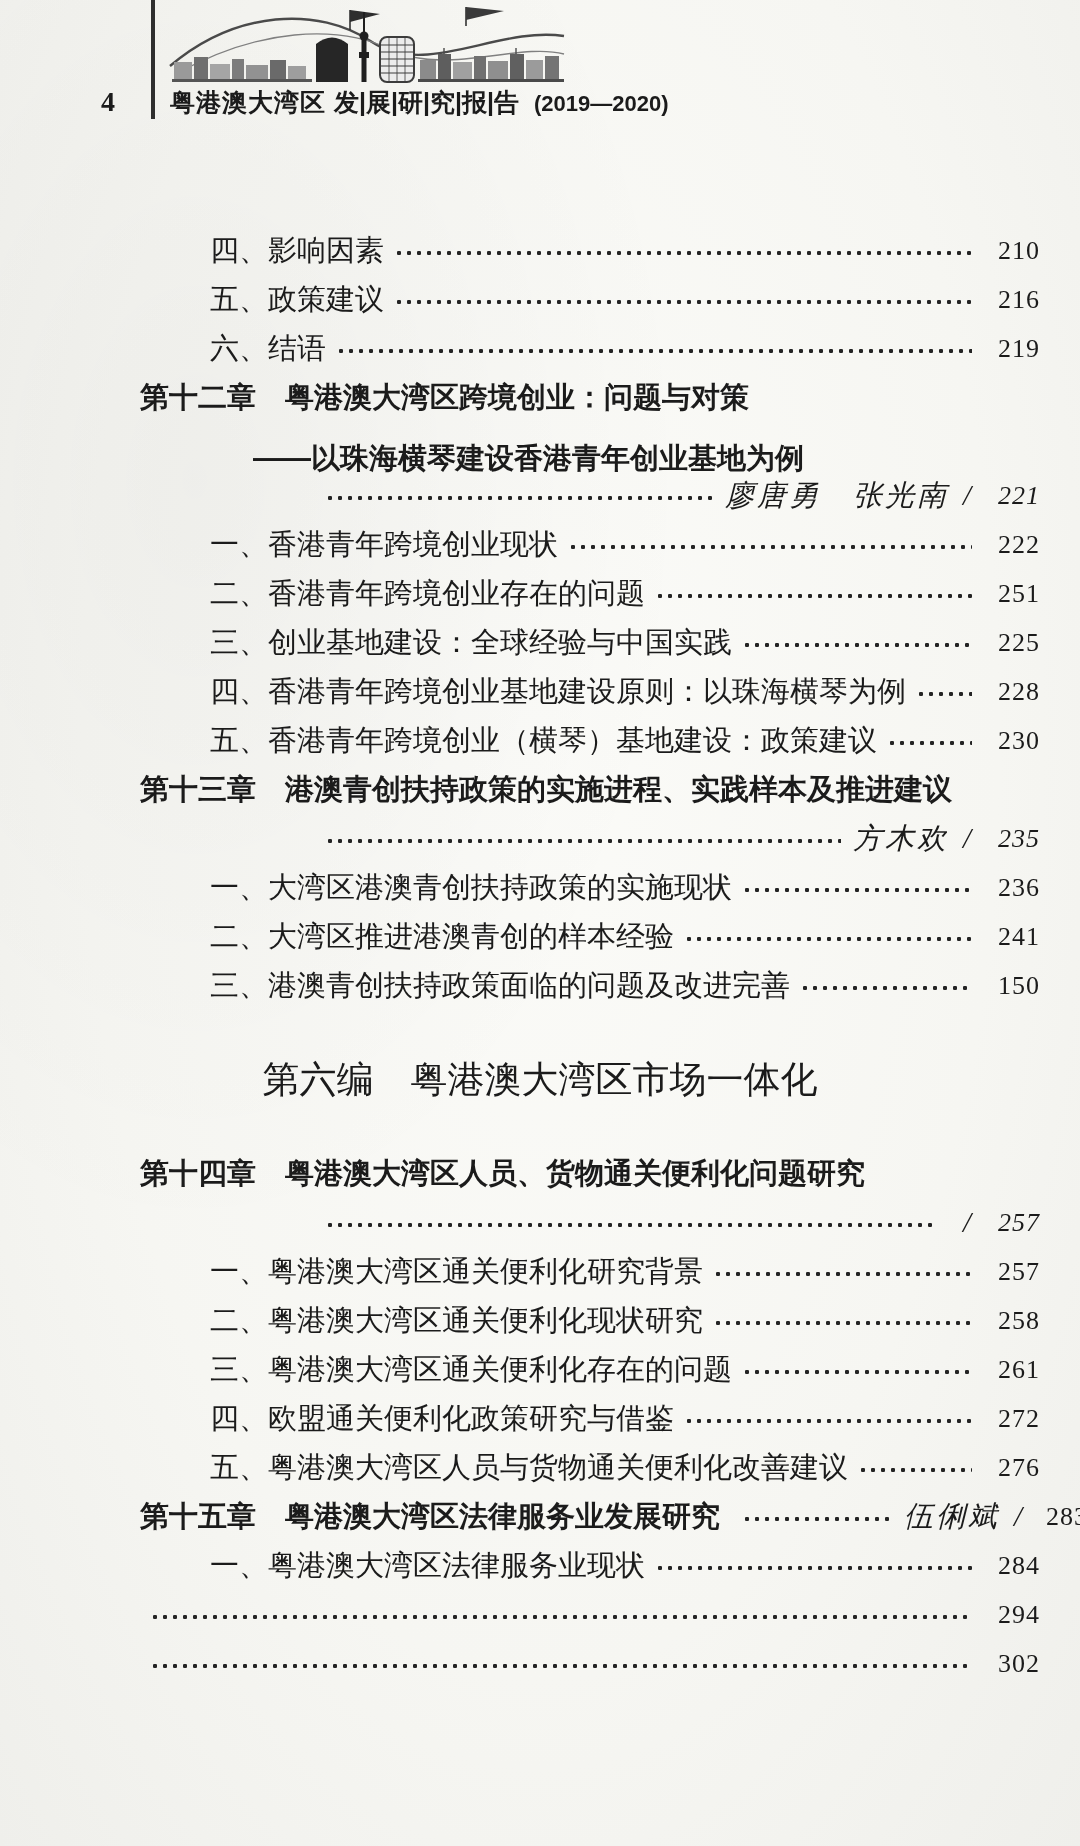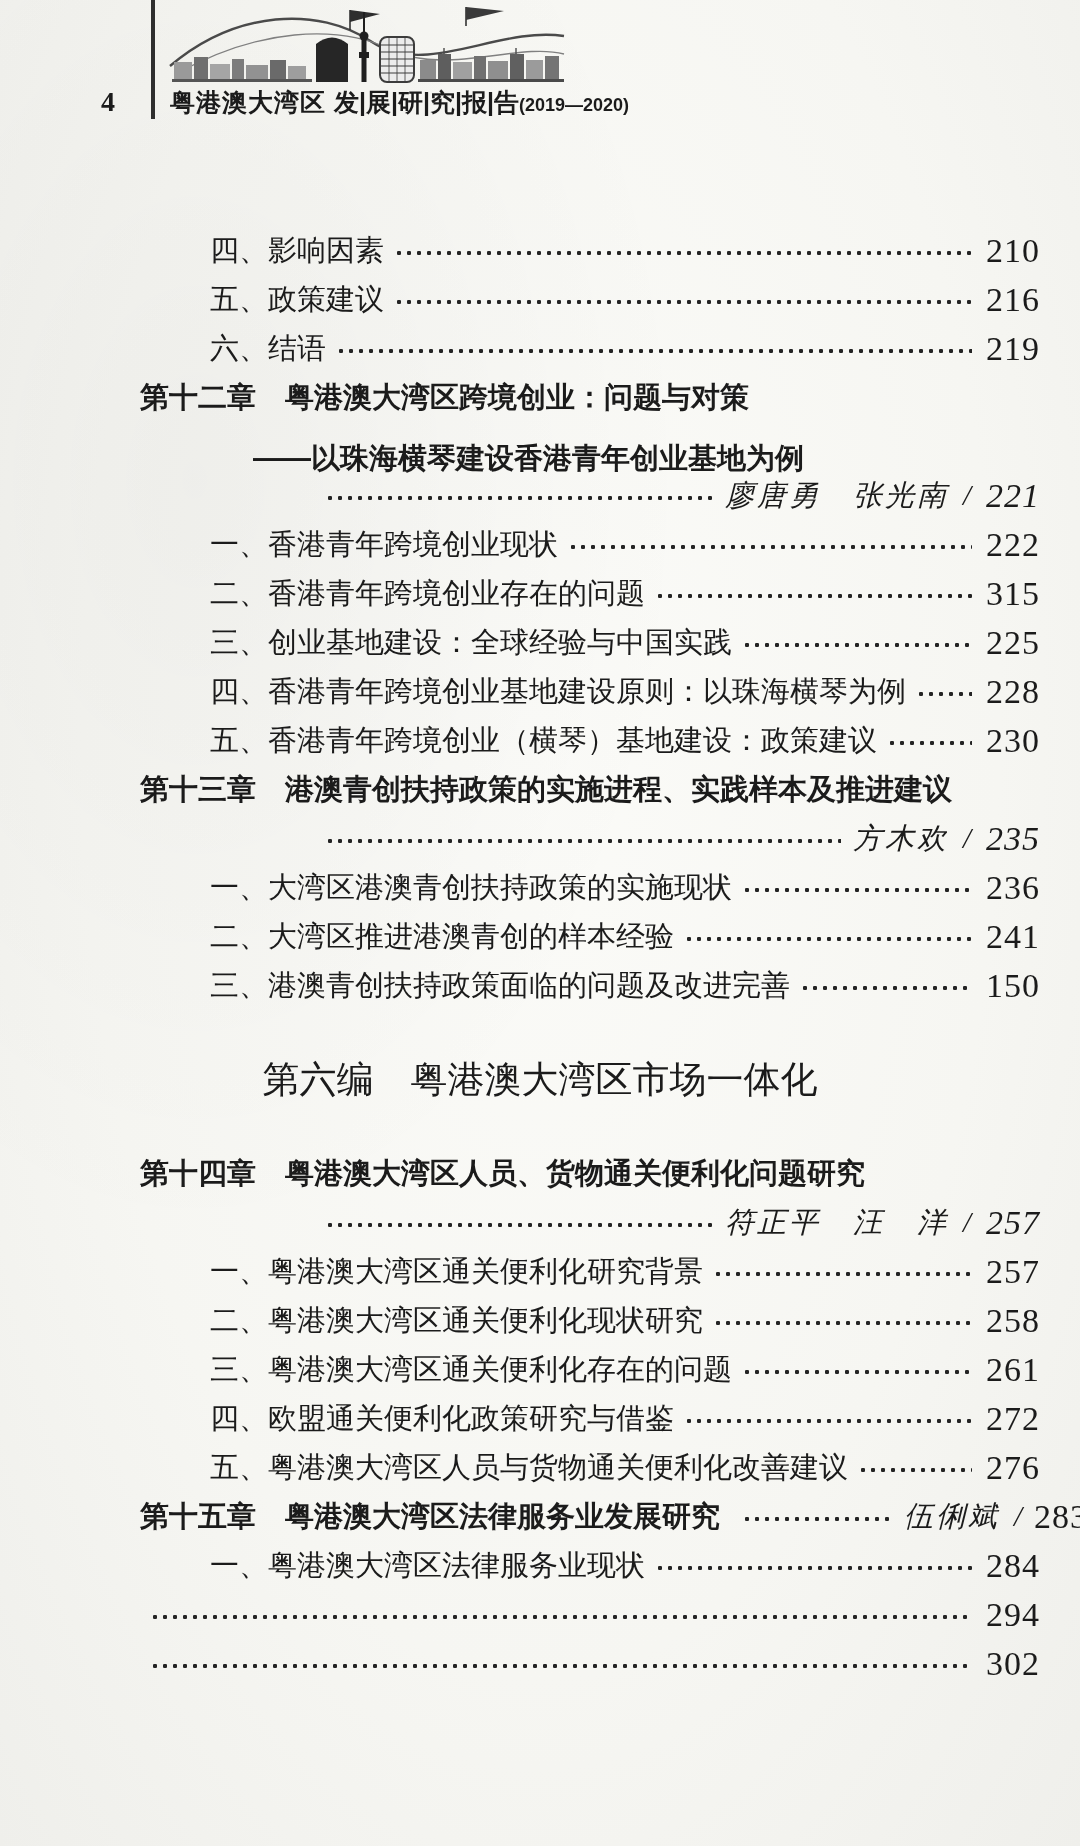--- a/index.html
+++ b/index.html
@@ -29,21 +29,21 @@
     position:absolute;left:166px;top:4px;width:402px;height:86px;
   }
   .hdr-title{
     position:absolute;left:170px;top:86px;
     white-space:nowrap;
     font-family:"Liberation Sans", sans-serif;
     font-weight:bold;font-size:25px;letter-spacing:1px;
   }
   .hdr-title .serial{margin-left:8px;letter-spacing:0;}
   .hdr-title .edition{
-    font-size:18px;letter-spacing:0;margin-left:0;
+    font-size:22px;letter-spacing:0;margin-left:15px;
     font-family:"Liberation Sans", sans-serif;
     text-align:center;
   }
 
   
   .toc{
     position:absolute;top:226px;left:140px;width:900px;
   }
   .row{
     display:flex;align-items:flex-start;height:49px;
@@ -67,21 +67,21 @@
     background-image:radial-gradient(circle, #242424 2px, rgba(0,0,0,0) 2.4px);
     background-size:10px 10px;
     background-repeat:repeat-x;
     background-position:0 center;
   }
   .row.chapter_author .dots{flex:0 0 150px;margin-left:22px;}
   .row.authors .lead{flex:0 0 175px;}
   .pg{
     flex:0 0 auto;min-width:56px;text-align:right;
     font-family:"Liberation Serif", serif;
-    font-size:34px;letter-spacing:1px;
+    font-size:26px;letter-spacing:1px;
   }
   .authors{
     flex:0 0 auto;
     font-family:"Liberation Serif", serif;
     font-style:italic;letter-spacing:3px;
   }
   .slash{flex:0 0 auto;margin:0 10px 0 14px;font-style:italic;}
   .row.section{
     height:52px;margin:44px 0 43px;
     justify-content:center;
@@ -183,21 +183,21 @@
         <span class="pg">221</span>
       </div>
       <div class="row item">
         <span class="txt">一、香港青年跨境创业现状</span>
         <div class="dots"></div>
         <span class="pg">222</span>
       </div>
       <div class="row item">
         <span class="txt">二、香港青年跨境创业存在的问题</span>
         <div class="dots"></div>
-        <span class="pg">315</span>
+        <span class="pg">251</span>
       </div>
       <div class="row item">
         <span class="txt">三、创业基地建设：全球经验与中国实践</span>
         <div class="dots"></div>
         <span class="pg">225</span>
       </div>
       <div class="row item">
         <span class="txt">四、香港青年跨境创业基地建设原则：以珠海横琴为例</span>
         <div class="dots"></div>
         <span class="pg">228</span>
@@ -234,21 +234,20 @@
       </div>
       <div class="row section">
         <span class="txt">第六编　粤港澳大湾区市场一体化</span>
       </div>
       <div class="row chapter">
         <span class="txt">第十四章　粤港澳大湾区人员、货物通关便利化问题研究</span>
       </div>
       <div class="row authors">
         <div class="lead"></div>
         <div class="dots"></div>
-        <span class="authors">符正平　汪　洋</span>
         <span class="slash">/</span>
         <span class="pg">257</span>
       </div>
       <div class="row item">
         <span class="txt">一、粤港澳大湾区通关便利化研究背景</span>
         <div class="dots"></div>
         <span class="pg">257</span>
       </div>
       <div class="row item">
         <span class="txt">二、粤港澳大湾区通关便利化现状研究</span>

